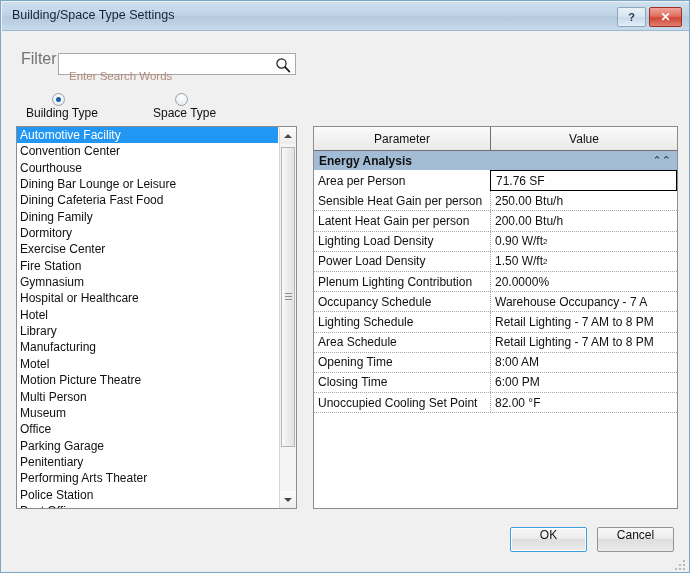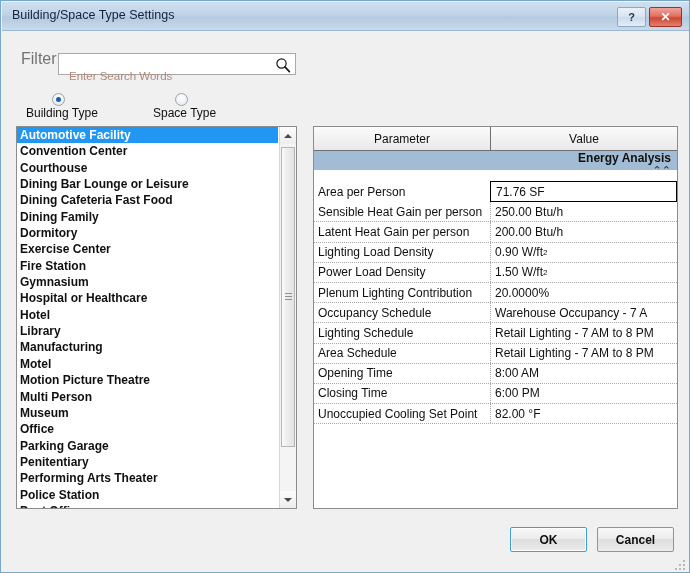--- a/index.html
+++ b/index.html
@@ -183,21 +183,20 @@
     border: 1px solid #8c8c8c;
     overflow: hidden;
   }
   .list-items {
     position: absolute;
     left: 0;
     top: 0;
     right: 18px;
     bottom: 0;
     overflow: hidden;
-    font-weight: bold;
   }
   .list-item {
     height: 16.35px;
     line-height: 16.35px;
     padding-left: 3px;
     font-size: 12px;
     color: #101010;
     white-space: nowrap;
     cursor: default;
   }
@@ -292,28 +291,27 @@
   }
   .th.param {
     width: 177px;
     border-right: 1px solid #6f6f6f;
     box-sizing: border-box;
   }
   .th.value { flex: 1; }
 
   .group-row {
     display: flex;
-    align-items: flex-end;
+    align-items: center;
     height: 19px;
     background: #a3bcd6;
     border-bottom: 1px solid #ffffff;
     padding: 0 6px 0 5px;
     justify-content: space-between;
     cursor: default;
-    flex-direction: column;
   }
   .group-title {
     font-size: 12px;
     font-weight: bold;
     color: #101010;
   }
   .group-chevron {
     font-size: 11px;
     color: #1d2d3f;
     line-height: 1;
@@ -344,42 +342,41 @@
     padding-left: 4px;
   }
   .cell.val.focused {
     border: 1px solid #000000;
     background: #ffffff;
     margin: -1px 0 -1px -1px;
     padding-left: 5px;
     position: relative;
     z-index: 2;
   }
-  .row.focus-row { border-bottom-color: transparent; margin-top: 11px; }
+  .row.focus-row { border-bottom-color: transparent; }
 
   .sup { font-size: 8px; vertical-align: super; }
 
   
   .btn {
     position: absolute;
     top: 496px;
     width: 77px;
     height: 25px;
     box-sizing: border-box;
     font-family: "Liberation Sans", sans-serif;
     font-size: 12px;
     color: #101010;
     background: linear-gradient(to bottom, #f7f7f7 0%, #ededed 45%, #dedede 50%, #ebebeb 100%);
     border: 1px solid #949494;
     border-radius: 2px;
     cursor: default;
     display: flex;
-    align-items: center;
+    align-items: flex-start;
     justify-content: center;
-    font-weight: bold;
   }
   .btn-ok {
     left: 508px;
     border: 1px solid #3c9fe0;
     box-shadow: inset 0 0 0 1px #ffffff;
   }
   .btn-cancel { left: 595px; }
 
   
   .grip {

